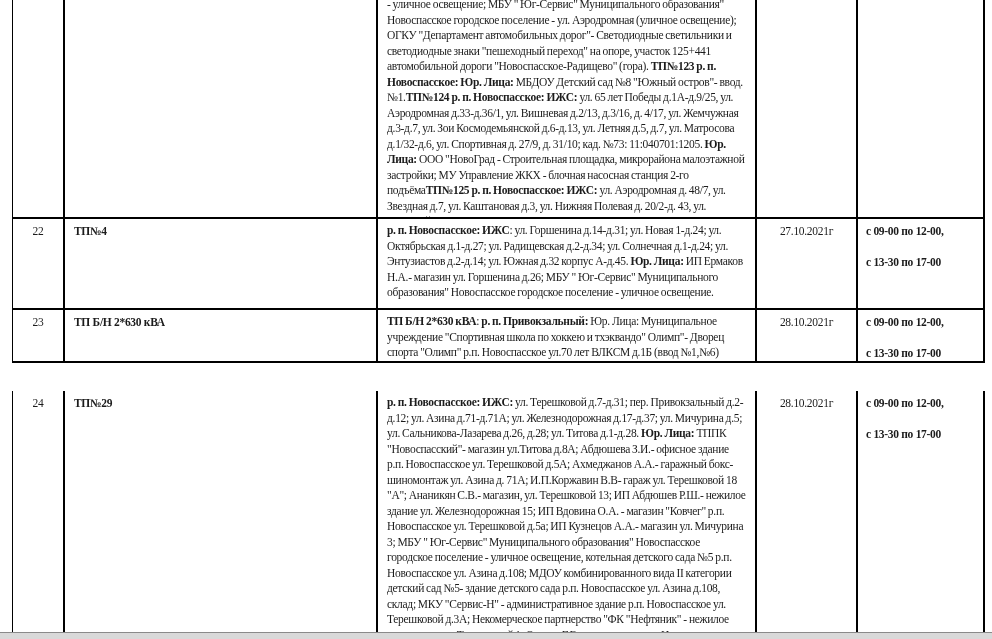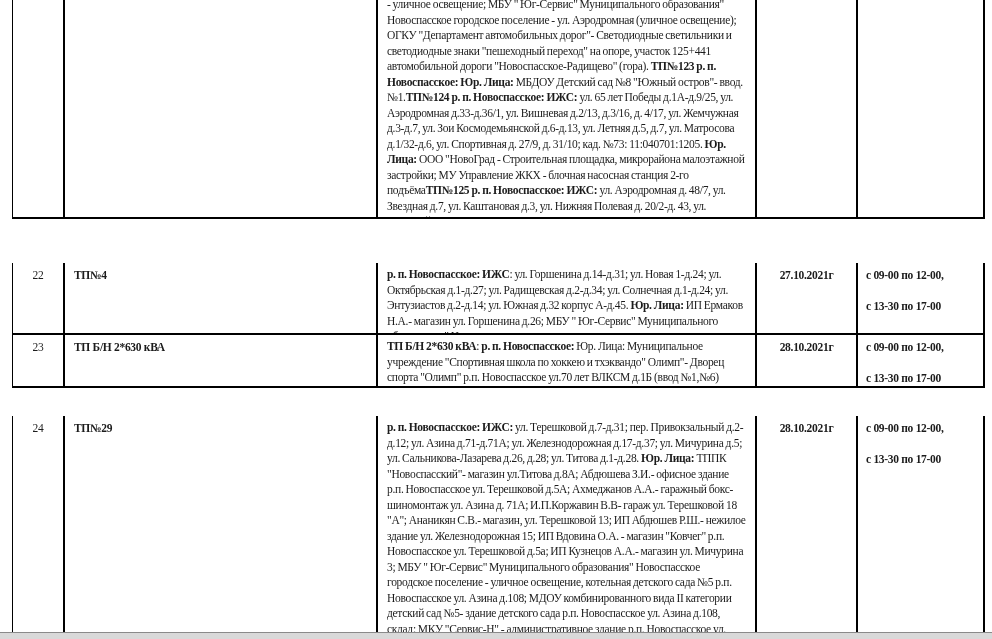--- a/index.html
+++ b/index.html
@@ -36,32 +36,32 @@
   .cell.name{
     font-weight:bold;
     padding:5px 6px 0 9px;
   }
   .cell.desc{
     padding:4px 8px 0 9px;
     word-spacing:-0.5px;
   }
   .cell.desc b{font-weight:bold;}
   .cell.date{
-    font-weight:bold;
+    font-weight:normal;
     text-align:center;
     padding-top:5px;
   }
   .cell.time{
     font-weight:bold;
     padding:5px 4px 0 8px;
   }
   .cell.time .t2{margin-top:15px;}
   .row.partial .desc-inner{margin-top:-7px;}
   .h-partial{height:219px;}
-  .h-r22{height:72px;margin-top:44px;}
+  .h-r22{height:91px;}
   .h-r23{height:53px;}
   .h-r24{height:264px;margin-top:28px;}
   .scrollbar{
     position:absolute;left:0;bottom:0;width:992px;height:7px;
     background:#d9d9d9;border-top:1px solid #8a8a8a;
     box-sizing:border-box;
   }
 </style>
 </head>
 <body>
@@ -91,21 +91,21 @@
     <div class="cell time">
       <div class="t1">с 09-00 по 12-00,</div>
       <div class="t2">с 13-30 по 17-00</div>
     </div>
   </div>
 
   <div class="row h-r23">
     <div class="cell num">23</div>
     <div class="cell name">ТП Б/Н 2*630 кВА</div>
     <div class="cell desc">
-      <div class="desc-inner"><b>ТП Б/Н 2*630 кВА</b><span>: </span><b>р. п. Новоспасское: </b><span>Юр. Лица: Муниципальное учреждение "Спортивная школа по хоккею и тхэквандо" Олимп"-  Дворец спорта "Олимп" р.п. Новоспасское ул.70 лет ВЛКСМ д.1Б (ввод №1,№6)</span></div>
+      <div class="desc-inner"><b>ТП Б/Н 2*630 кВА</b><span>: </span><b>р. п. Привокзальный: </b><span>Юр. Лица: Муниципальное учреждение "Спортивная школа по хоккею и тхэквандо" Олимп"-  Дворец спорта "Олимп" р.п. Новоспасское ул.70 лет ВЛКСМ д.1Б (ввод №1,№6)</span></div>
     </div>
     <div class="cell date">28.10.2021г</div>
     <div class="cell time">
       <div class="t1">с 09-00 по 12-00,</div>
       <div class="t2">с 13-30 по 17-00</div>
     </div>
   </div>
 
   <div class="row last h-r24">
     <div class="cell num">24</div>

